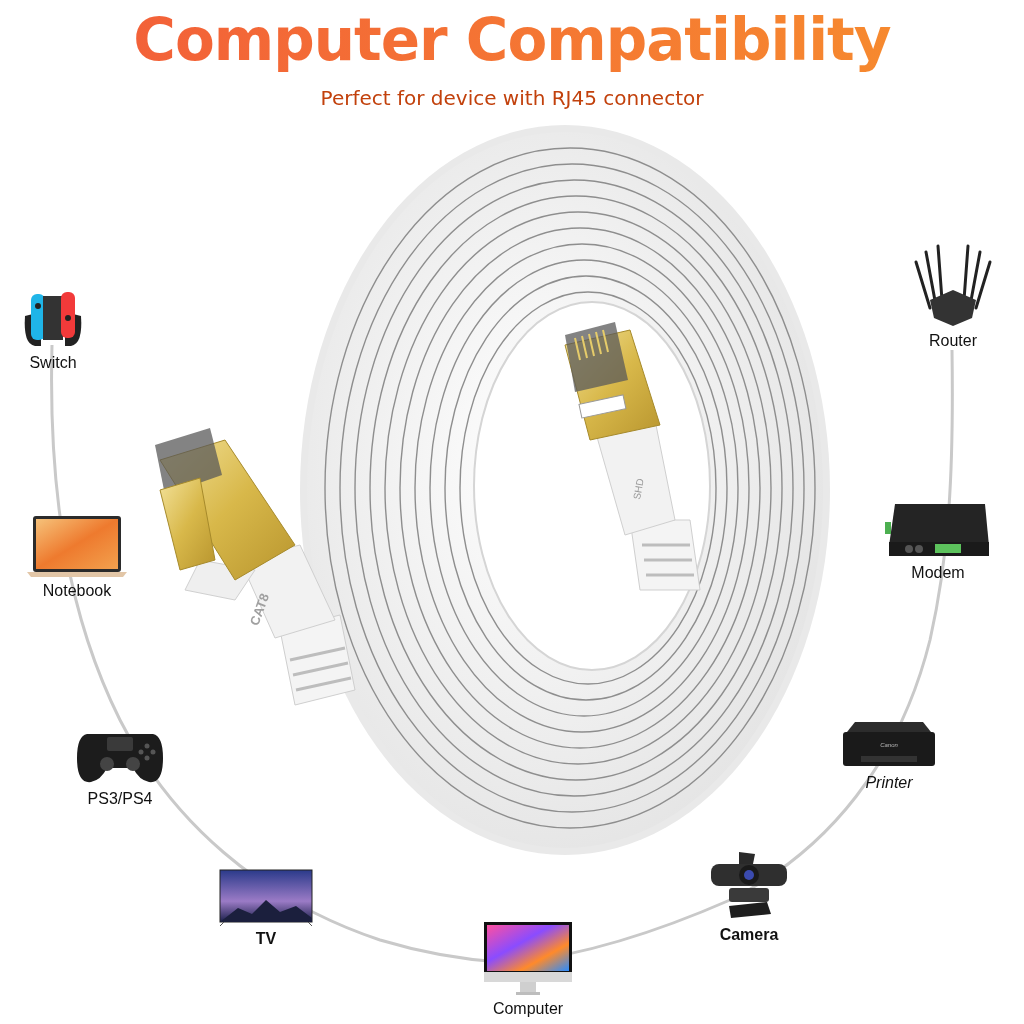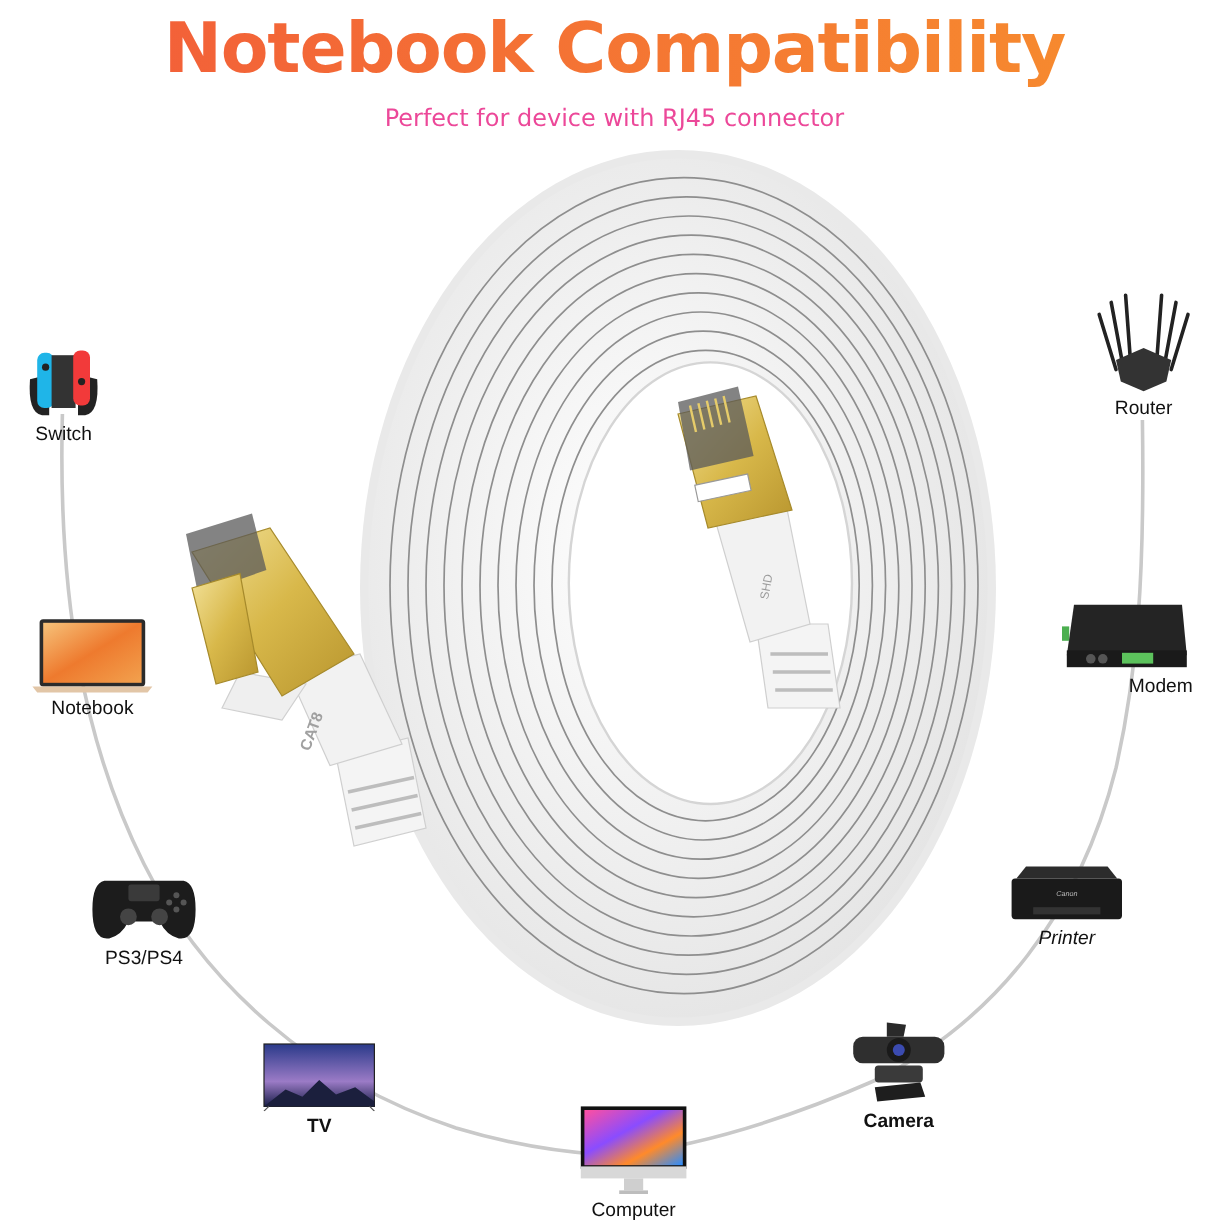--- a/index.html
+++ b/index.html
@@ -5,31 +5,31 @@
   html, body { margin:0; padding:0; background:#ffffff; }
   body { width:1024px; height:1024px; position:relative; overflow:hidden; font-family:"Liberation Sans", sans-serif; }
   .title {
     position:absolute; left:0; top:6px; width:1024px; text-align:center;
     font-family:"DejaVu Sans", sans-serif; font-weight:bold; font-size:58px; letter-spacing:-1px;
     background:linear-gradient(90deg, var(--c1), var(--c2));
     -webkit-background-clip:text; background-clip:text; color:transparent;
   }
   .subtitle {
     position:absolute; left:0; top:86px; width:1024px; text-align:center;
-    font-family:"DejaVu Sans", sans-serif; font-size:20px; color:#ec4899;
+    font-family:"DejaVu Sans", sans-serif; font-size:20px; color:#c2410c;
   }
   .scene { position:absolute; left:0; top:0; width:1024px; height:1024px; }
   .device { position:absolute; text-align:center; }
   .device .label { display:block; font-size:16px; color:#111; margin-top:4px; white-space:nowrap; }
   .device svg { display:block; margin:0 auto; }
 </style>
 </head>
 <body>
 
-<div class="title" style="--c1:#f25a3a; --c2:#f7902d;">Notebook Compatibility</div>
+<div class="title" style="--c1:#f25a3a; --c2:#f7902d;">Computer Compatibility</div>
 <div class="subtitle">Perfect for device with RJ45 connector</div>
 
 <svg class="scene" viewBox="0 0 1024 1024" width="1024" height="1024">
 
   <path d="M52 345 C 48 500, 70 620, 120 720 C 170 820, 260 900, 380 940 C 430 955, 470 960, 500 962" fill="none" stroke="#c9c9c9" stroke-width="3"></path>
 
   <path d="M952 350 C 954 480, 948 560, 930 640 C 900 760, 830 850, 730 900 C 650 935, 580 955, 520 962" fill="none" stroke="#c9c9c9" stroke-width="3"></path>
 
   <defs>
     <radialGradient id="coilShade" cx="0.45" cy="0.45" r="0.6">
@@ -185,21 +185,21 @@
       <line x1="30" y1="2" x2="34" y2="56"></line>
         <line x1="60" y1="2" x2="56" y2="56"></line>
       <line x1="72" y1="8" x2="62" y2="62"></line>
         <line x1="82" y1="18" x2="68" y2="64"></line>
     </g>
     <path d="M22 56 L45 46 L68 56 L64 74 L45 82 L26 74 Z" fill="#333"></path>
   </svg>
   <span class="label">Router</span>
 </div>
 
-<div class="device" style="left:882px; top:500px; width:112px;text-align:right;">
+<div class="device" style="left:882px; top:500px; width:112px;">
   <svg width="106" height="60" viewBox="0 0 106 60">
     <path d="M10 4 L100 4 L104 46 L4 46 Z" fill="#242424"></path>
     <rect x="0" y="22" width="6" height="12" fill="#4caf50"></rect>
     <rect x="4" y="42" width="100" height="14" fill="#1a1a1a"></rect>
     <circle cx="24" cy="49" r="4" fill="#555"></circle>
       <circle cx="34" cy="49" r="4" fill="#555"></circle>
     <rect x="50" y="44" width="26" height="9" fill="#5cc25c"></rect>
   </svg>
   <span class="label">Modem</span>
 </div>

